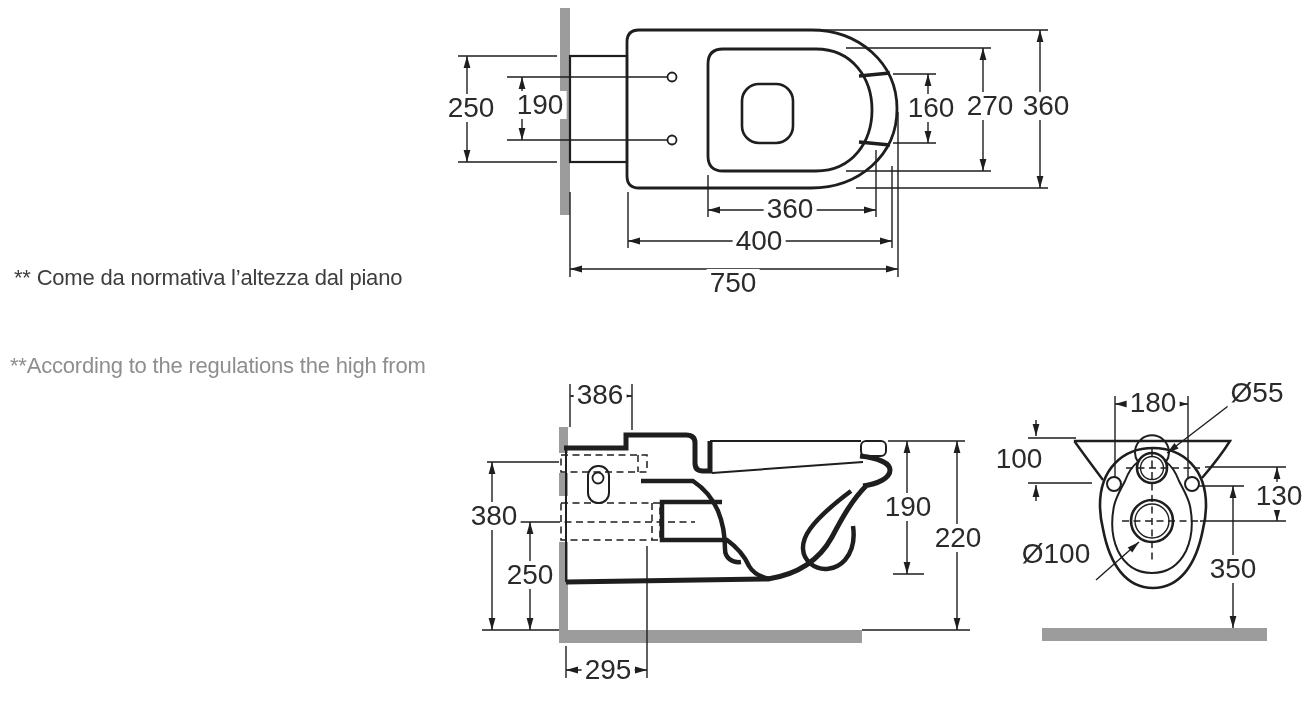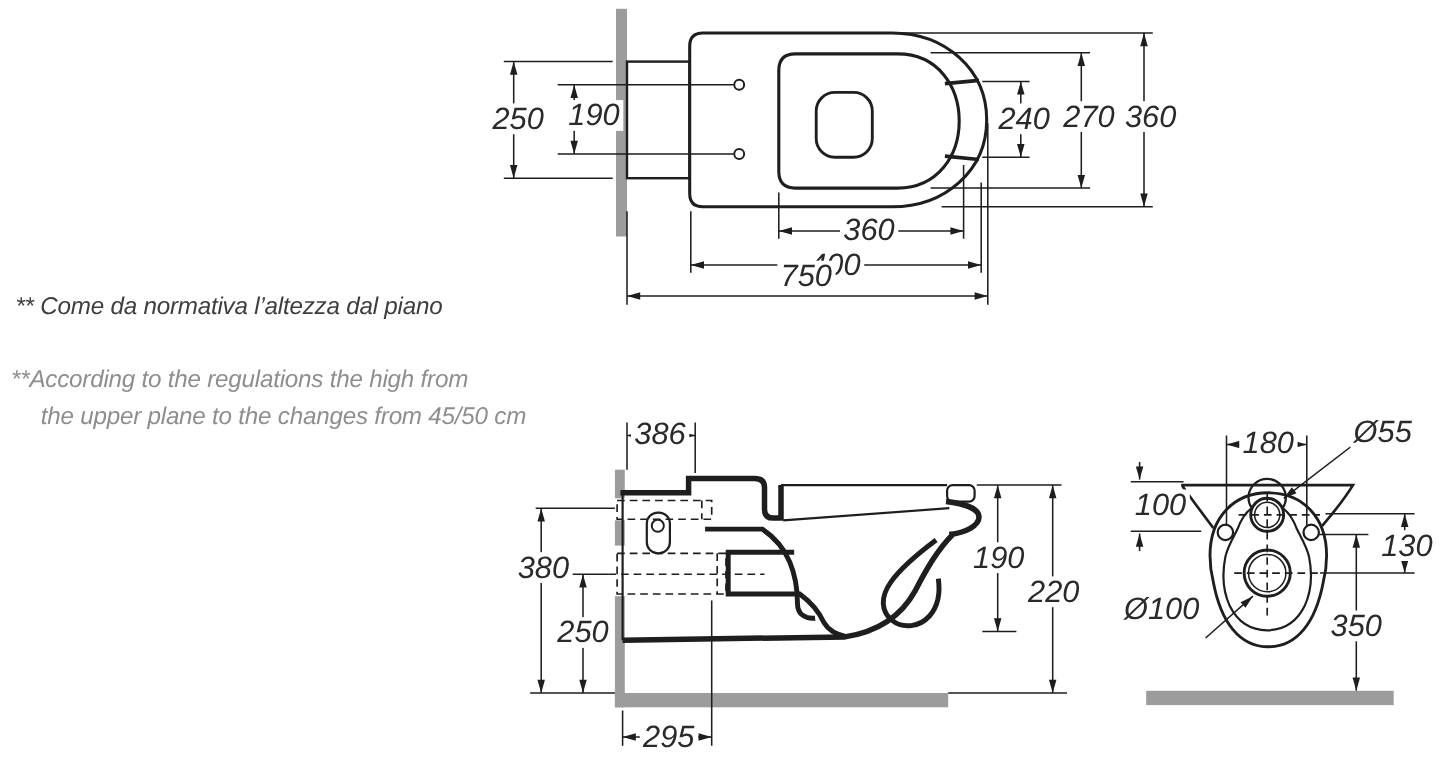--- a/index.html
+++ b/index.html
@@ -1,24 +1,24 @@
 <!DOCTYPE html>
 <html><head>
 <meta charset="utf-8">
 <style>
   html,body{margin:0;padding:0;background:#ffffff;}
   #canvas{position:relative;width:1313px;height:706px;background:#fff;overflow:hidden;
-          font-family:"Liberation Sans","DejaVu Sans",sans-serif;font-style:italic;}
+          font-family:"Liberation Sans","DejaVu Sans",sans-serif;}
   svg{position:absolute;left:0;top:0;}
   .dim{position:absolute;transform:translate(-50%,-50%);background:#fff;padding:0 3px;
        font-size:28px;color:#2a2a2a;white-space:nowrap;line-height:1;}
   .note{position:absolute;font-size:22px;line-height:33px;letter-spacing:-0.2px;white-space:nowrap;}
   .note .indent{margin-left:27px;}
   .note-it{left:14px;top:261px;color:#3d3d3d;}
-  .note-en{left:10px;top:328px;color:#8e8e8e;}
+  .note-en{left:10px;top:349px;color:#8e8e8e;}
   .ln{stroke:#1e1e1e;fill:none;}
   .w5{stroke-width:5;} .w45{stroke-width:4.5;} .w28{stroke-width:2.8;} .w26{stroke-width:2.6;}
   .w22{stroke-width:2.2;} .w2{stroke-width:2;}
   .dash{stroke:#1e1e1e;fill:none;stroke-width:1.5;stroke-dasharray:7 4.5;}
   .dimln{stroke:#1e1e1e;fill:none;stroke-width:1.4;}
   .arr2{marker-start:url(#arr);marker-end:url(#arr);}
   .arrE{marker-end:url(#arr);}
 </style>
 </head>
 <body>
@@ -133,42 +133,41 @@
     <line x1="1277" y1="467" x2="1277" y2="521" class="dimln arr2"></line>
     <line x1="1233" y1="486" x2="1233" y2="628" class="dimln arr2"></line>
 
     <line x1="1236" y1="400" x2="1167" y2="453" class="dimln arrE"></line>
     <line x1="1096" y1="580" x2="1139" y2="542" class="dimln arrE"></line>
   </g>
 </svg>
 
 <div class="dim" style="left:471px;top:108px">250</div>
 <div class="dim" style="left:540px;top:105px">190</div>
-<div class="dim" style="left:931px;top:108px">240</div>
+<div class="dim" style="left:931px;top:108px">160</div>
 <div class="dim" style="left:990px;top:106px">270</div>
 <div class="dim" style="left:1046px;top:106px">360</div>
 <div class="dim" style="left:790px;top:209px">360</div>
 <div class="dim" style="left:759px;top:241px">400</div>
-<div class="dim" style="left:733px;top:251px">750</div>
+<div class="dim" style="left:733px;top:283px">750</div>
 
 <div class="dim" style="left:600px;top:395px">386</div>
 <div class="dim" style="left:494px;top:516px">380</div>
 <div class="dim" style="left:530px;top:575px">250</div>
 <div class="dim" style="left:908px;top:507px">190</div>
 <div class="dim" style="left:958px;top:538px">220</div>
 <div class="dim" style="left:608px;top:670px">295</div>
 
 <div class="dim" style="left:1153px;top:403px">180</div>
 <div class="dim" style="left:1257px;top:393px">Ø55</div>
-<div class="dim" style="left:1055px;top:459px">100</div>
+<div class="dim" style="left:1019px;top:459px">100</div>
 <div class="dim" style="left:1279px;top:496px">130</div>
 <div class="dim" style="left:1056px;top:554px">Ø100</div>
 <div class="dim" style="left:1233px;top:569px">350</div>
 
 <div class="note note-it">
   <div>** Come da normativa l’altezza dal piano</div>
 </div>
 <div class="note note-en">
   <div>**According to the regulations the high from</div>
-  <div class="indent">the upper plane to the changes from 45/50 cm</div>
 </div>
 
 </div>
 
 </body></html>

